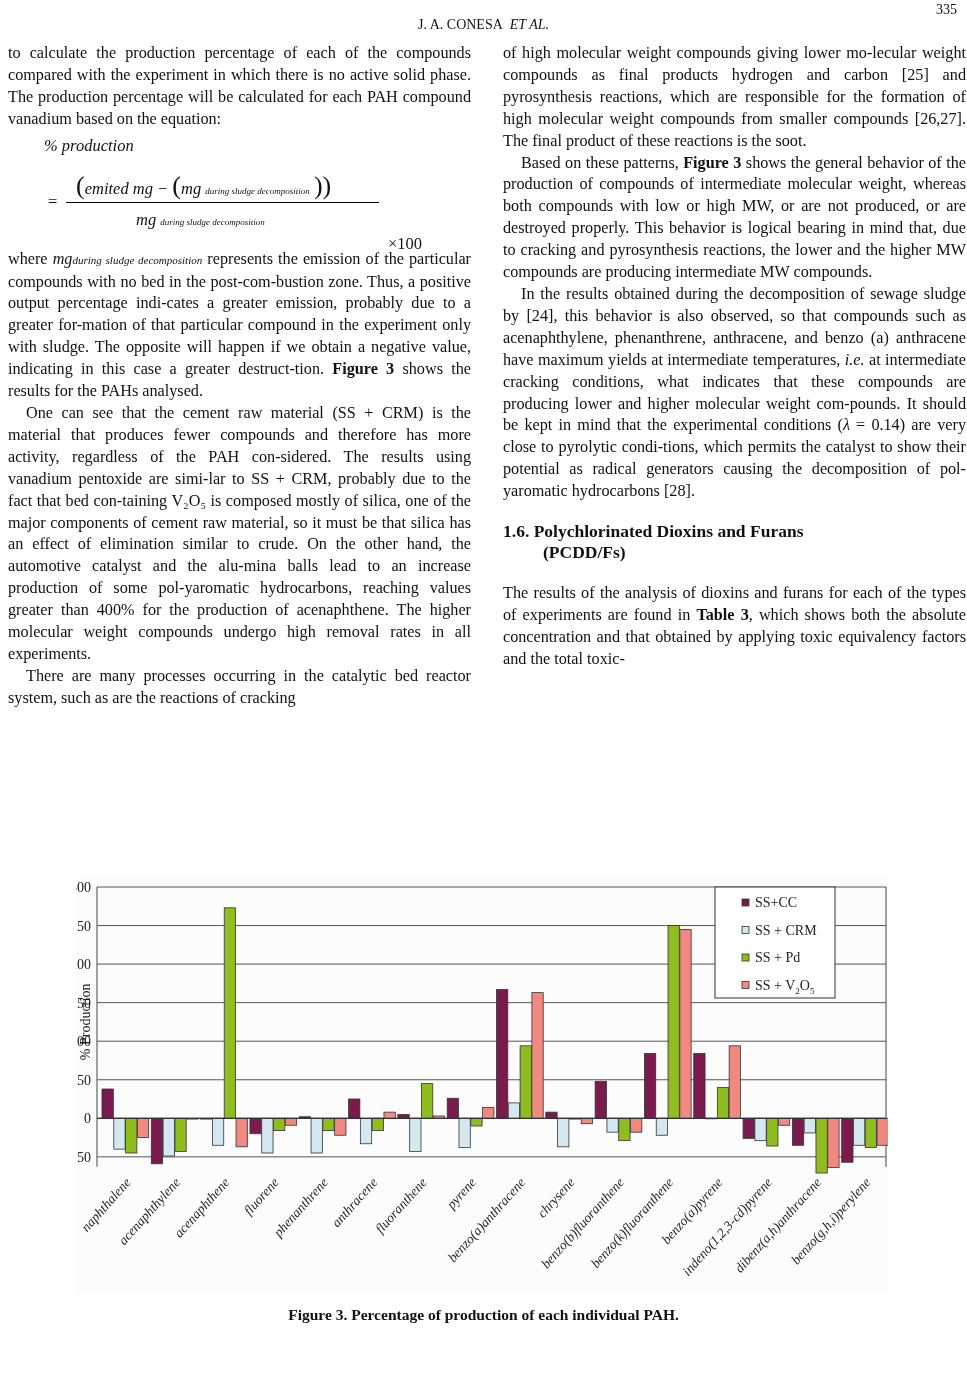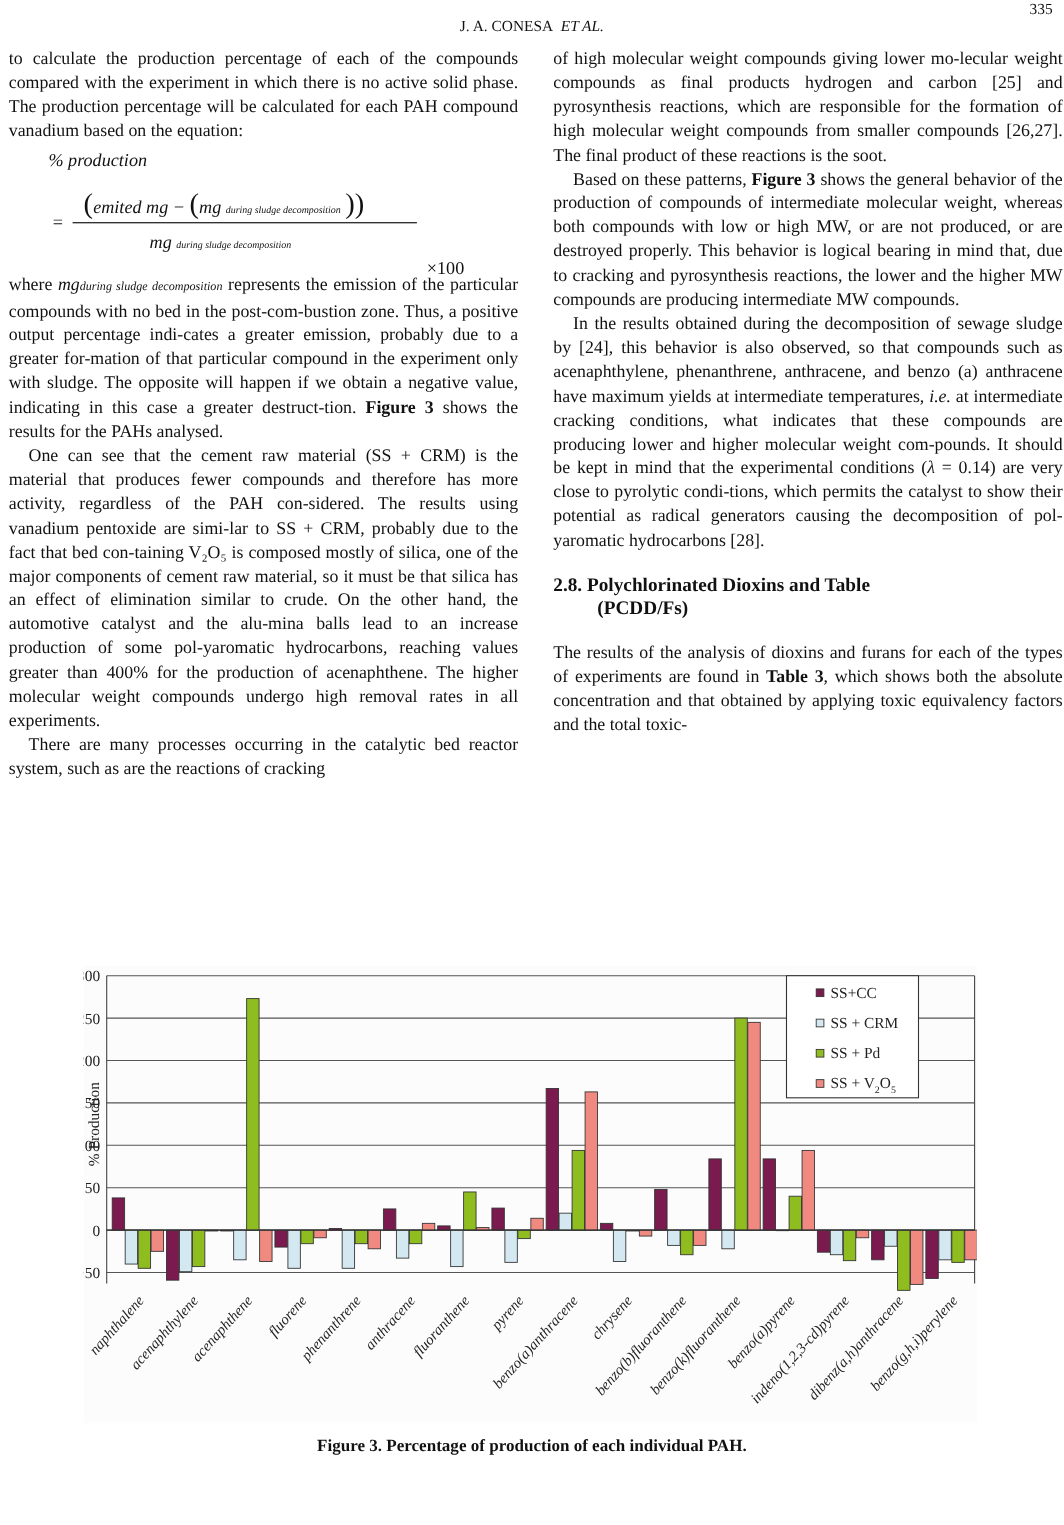--- a/index.html
+++ b/index.html
@@ -50,21 +50,21 @@
   </div>
   <p><span>where </span><i>mg</i><i class="sub" style="font-size:11px">during sludge decomposition</i><span> represents the emission of the particular compounds with no bed in the post-com-bustion zone. Thus, a positive output percentage indi-cates a greater emission, probably due to a greater for-mation of that particular compound in the experiment only with sludge. The opposite will happen if we obtain a negative value, indicating in this case a greater destruct-tion. </span><b>Figure 3</b><span> shows the results for the PAHs analysed.</span></p>
   <p class="ind">One can see that the cement raw material (SS + CRM) is the material that produces fewer compounds and therefore has more activity, regardless of the PAH con-sidered. The results using vanadium pentoxide are simi-lar to SS + CRM, probably due to the fact that bed con-taining V₂O₅ is composed mostly of silica, one of the major components of cement raw material, so it must be that silica has an effect of elimination similar to crude. On the other hand, the automotive catalyst and the alu-mina balls lead to an increase production of some pol-yaromatic hydrocarbons, reaching values greater than 400% for the production of acenaphthene. The higher molecular weight compounds undergo high removal rates in all experiments.</p>
   <p class="ind">There are many processes occurring in the catalytic bed reactor system, such as are the reactions of cracking</p>
 </div>
 
 <div class="col colR">
   <p>of high molecular weight compounds giving lower mo-lecular weight compounds as final products hydrogen and carbon [25] and pyrosynthesis reactions, which are responsible for the formation of high molecular weight compounds from smaller compounds [26,27]. The final product of these reactions is the soot.</p>
   <p class="ind"><span>Based on these patterns, </span><b>Figure 3</b><span> shows the general behavior of the production of compounds of intermediate molecular weight, whereas both compounds with low or high MW, or are not produced, or are destroyed properly. This behavior is logical bearing in mind that, due to cracking and pyrosynthesis reactions, the lower and the higher MW compounds are producing intermediate MW compounds.</span></p>
   <p class="ind"><span>In the results obtained during the decomposition of sewage sludge by [24], this behavior is also observed, so that compounds such as acenaphthylene, phenanthrene, anthracene, and benzo (a) anthracene have maximum yields at intermediate temperatures, </span><i>i.e.</i><span> at intermediate cracking conditions, what indicates that these compounds are producing lower and higher molecular weight com-pounds. It should be kept in mind that the experimental conditions (</span><i>λ</i><span> = 0.14) are very close to pyrolytic condi-tions, which permits the catalyst to show their potential as radical generators causing the decomposition of pol-yaromatic hydrocarbons [28].</span></p>
-  <p class="sec"><span>2.8.</span> <span>Polychlorinated Dioxins and Table</span><span class="cont">(PCDD/Fs)</span></p>
+  <p class="sec"><span>1.6.</span> <span>Polychlorinated Dioxins and Furans</span><span class="cont">(PCDD/Fs)</span></p>
   <p><span>The results of the analysis of dioxins and furans for each of the types of experiments are found in </span><b>Table 3</b><span>, which shows both the absolute concentration and that obtained by applying toxic equivalency factors and the total toxic-</span></p>
 </div>
 
 <div class="chartbox">
   <svg id="chart" width="812" height="416">
       <line x1="21" x2="810" y1="9" y2="9" stroke="#555" stroke-width="1"></line>
       <text x="15" y="14" text-anchor="end" font-size="14" font-family="Liberation Serif, serif" fill="#222">300</text>
       <line x1="21" x2="810" y1="47.55000000000001" y2="47.55000000000001" stroke="#555" stroke-width="1"></line>
       <text x="15" y="52.55000000000001" text-anchor="end" font-size="14" font-family="Liberation Serif, serif" fill="#222">250</text>
       <line x1="21" x2="810" y1="86.1" y2="86.1" stroke="#555" stroke-width="1"></line>

